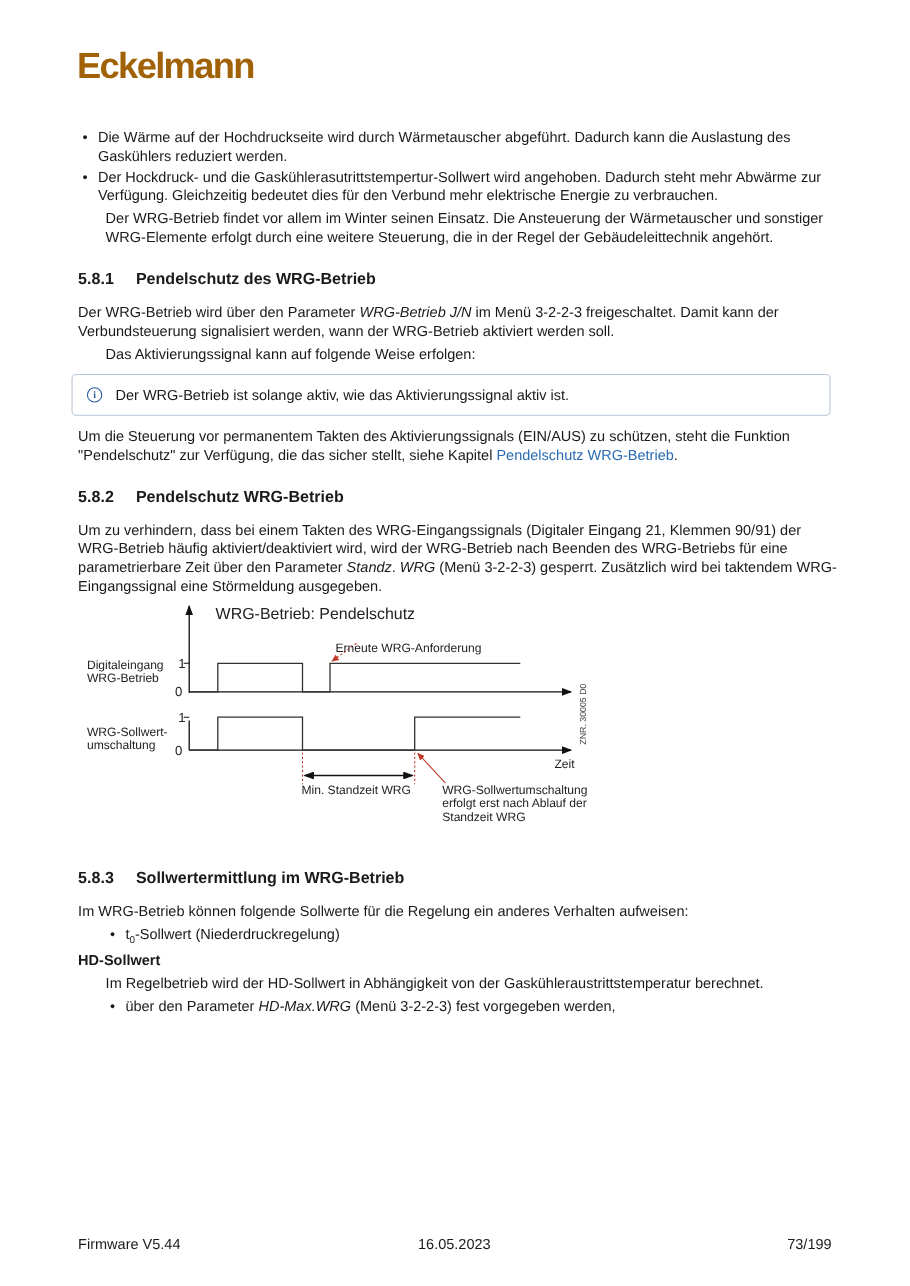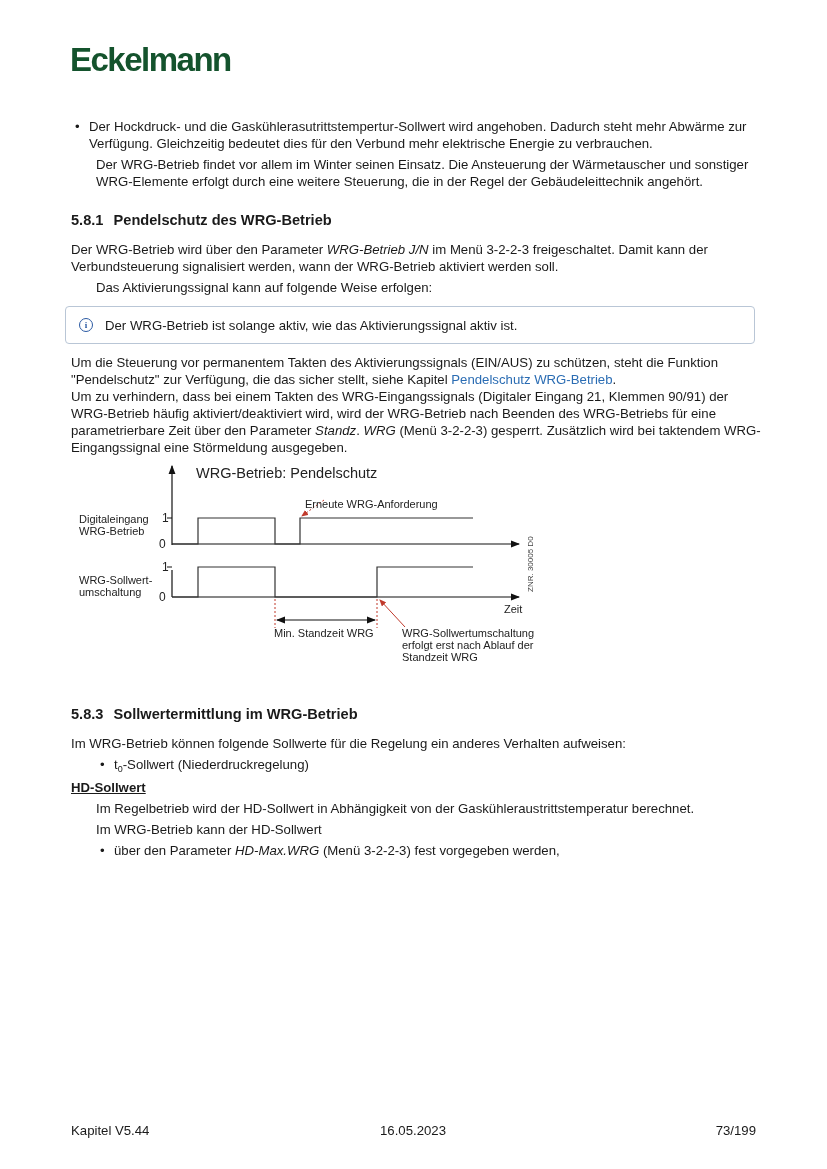--- a/index.html
+++ b/index.html
@@ -3,77 +3,82 @@
 <meta charset="utf-8">
 <style>
   html, body { margin: 0; padding: 0; background: #ffffff; }
   body {
     width: 827px; height: 1169px; position: relative; overflow: hidden;
     font-family: "Liberation Sans", sans-serif; color: #1a1a1a;
   }
   .logo {
     position: absolute; left: 70px; top: 41px;
     font-family: "Liberation Sans", sans-serif; font-weight: bold;
-    font-size: 33px; letter-spacing: -1.5px; color: #14532d;
+    font-size: 33px; letter-spacing: -1.5px; color: #a16207;
   }
   .content { position: absolute; left: 71px; top: 116px; width: 690px; font-size: 13.2px; line-height: 17px; }
   ul { margin: 0; padding: 0; list-style: none; }
   ul li { position: relative; padding-left: 18px; }
   ul li::before { content: "\2022"; position: absolute; left: 4px; top: 0; }
   p { margin: 0; }
   .mt4 { margin-top: 4px; margin-left: 25px; }
   .h3 { font-weight: bold; font-size: 14.6px; margin-top: 22px; margin-bottom: 12px; }
-  .h3 .num { display: inline-block; margin-right: 6px; }
+  .h3 .num { display: inline-block; margin-right: 16px; }
   .note {
     margin-top: 10px; margin-left: -6px; width: 690px;
     border: 1px solid #b9c6d6; border-radius: 4px; height: 38px;
     display: flex; align-items: center; box-sizing: border-box;
   }
   .note .icon {
     width: 12px; height: 12px; border: 1.5px solid #2b5aa3; border-radius: 50%;
     color: #2b5aa3; font-size: 9px; font-weight: bold; line-height: 12px;
     text-align: center; margin-left: 13px; margin-right: 12px; font-family: "Liberation Serif", serif;
   }
   .link { color: #2a6cb3; }
   em { font-style: italic; }
   .diagram { position: relative; height: 232px; margin-top: 4px; }
   .diagram svg { position: absolute; left: 0; top: 0; }
-  .bold { font-weight: bold; text-decoration: underline; }
+  .bold { font-weight: bold; }
   sub { font-size: 9px; vertical-align: -3px; line-height: 0; }
   .footer { position: absolute; top: 1123px; left: 71px; width: 685px; font-size: 13.2px; }
   .footer .c { position: absolute; left: 309px; }
   .footer .r { position: absolute; right: 0; text-align: right; }
 </style>
 </head>
 <body>
 
 <div class="logo">Eckelmann</div>
 
 <div class="content">
   <ul>
+    <li>Die Wärme auf der Hochdruckseite wird durch Wärmetauscher abgeführt. Dadurch kann die Auslastung des Gaskühlers reduziert werden.</li>
     <li style="margin-top:2px">Der Hockdruck- und die Gaskühlerasutrittstempertur-Sollwert wird angehoben. Dadurch steht mehr Abwärme zur Verfügung. Gleichzeitig bedeutet dies für den Verbund mehr elektrische Energie zu verbrauchen.</li>
   </ul>
   <p class="mt4">Der WRG-Betrieb findet vor allem im Winter seinen Einsatz. Die Ansteuerung der Wärmetauscher und sonstiger WRG-Elemente erfolgt durch eine weitere Steuerung, die in der Regel der Gebäudeleittechnik angehört.</p>
 
   <div class="h3">
     <span class="num">5.8.1</span>
     <span>Pendelschutz des WRG-Betrieb</span>
   </div>
   <p>
     <span>Der WRG-Betrieb wird über den Parameter </span><em>WRG-Betrieb J/N</em><span> im Menü 3-2-2-3 freigeschaltet. Damit kann der Verbundsteuerung signalisiert werden, wann der WRG-Betrieb aktiviert werden soll.</span>
   </p>
   <p class="mt4">Das Aktivierungssignal kann auf folgende Weise erfolgen:</p>
   <div class="note">
     <span class="icon">i</span>
     <span>Der WRG-Betrieb ist solange aktiv, wie das Aktivierungssignal aktiv ist.</span>
   </div>
   <p style="margin-top:10px">
     <span>Um die Steuerung vor permanentem Takten des Aktivierungssignals (EIN/AUS) zu schützen, steht die Funktion "Pendelschutz" zur Verfügung, die das sicher stellt, siehe Kapitel </span><a class="link">Pendelschutz WRG-Betrieb</a><span>.</span>
   </p>
 
+  <div class="h3">
+    <span class="num">5.8.2</span>
+    <span>Pendelschutz WRG-Betrieb</span>
+  </div>
   <p>
     <span>Um zu verhindern, dass bei einem Takten des WRG-Eingangssignals (Digitaler Eingang 21, Klemmen 90/91) der WRG-Betrieb häufig aktiviert/deaktiviert wird, wird der WRG-Betrieb nach Beenden des WRG-Betriebs für eine parametrierbare Zeit über den Parameter </span><em>Standz</em><span>. </span><em>WRG</em><span> (Menü 3-2-2-3) gesperrt. Zusätzlich wird bei taktendem WRG-Eingangssignal eine Störmeldung ausgegeben.</span>
   </p>
 
   <div class="diagram">
     <svg width="690" height="232" viewBox="0 0 690 232" xmlns="http://www.w3.org/2000/svg" font-family="Liberation Sans, sans-serif">
 
       <defs>
         <marker id="arr" markerWidth="8" markerHeight="6" refX="7" refY="3" orient="auto">
             <path d="M0,0 L8,3 L0,6 z" fill="#111"></path>
@@ -133,23 +138,22 @@
   <div class="h3" style="margin-top:14px">
     <span class="num">5.8.3</span>
     <span>Sollwertermittlung im WRG-Betrieb</span>
   </div>
   <p>Im WRG-Betrieb können folgende Sollwerte für die Regelung ein anderes Verhalten aufweisen:</p>
   <ul class="mt4">
     <li><span>t</span><sub>0</sub><span>-Sollwert (Niederdruckregelung)</span></li>
   </ul>
   <p class="bold" style="margin-top:6px">HD-Sollwert</p>
   <p class="mt4">Im Regelbetrieb wird der HD-Sollwert in Abhängigkeit von der Gaskühleraustrittstemperatur berechnet.</p>
-  <p class="mt4">Im WRG-Betrieb kann der HD-Sollwert</p>
   <ul class="mt4">
     <li><span>über den Parameter </span><em>HD-Max.WRG</em><span> (Menü 3-2-2-3) fest vorgegeben werden,</span></li>
   </ul>
 </div>
 
 <div class="footer">
-  <span>Kapitel V5.44</span>
+  <span>Firmware V5.44</span>
   <span class="c">16.05.2023</span>
   <span class="r">73/199</span>
 </div>
 
 </body></html>

